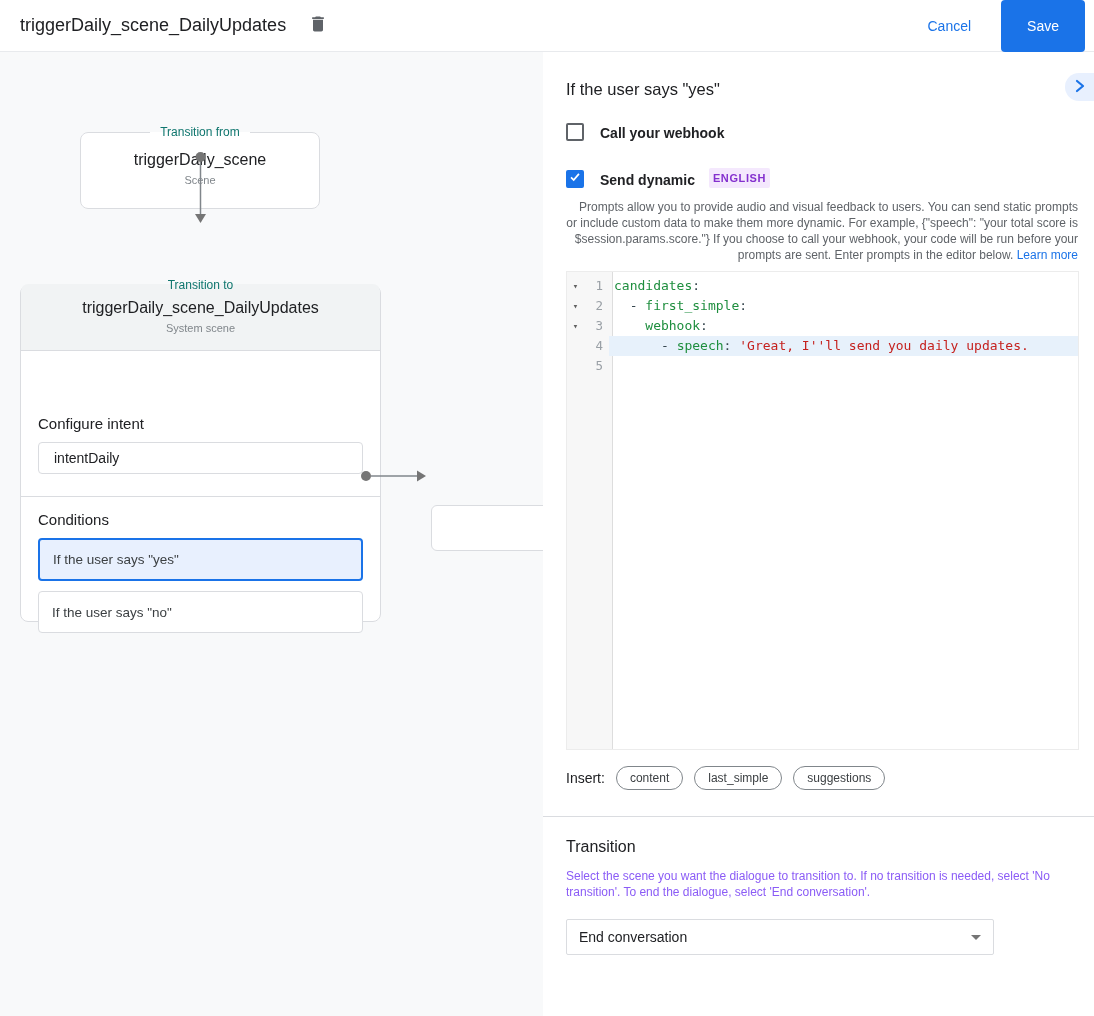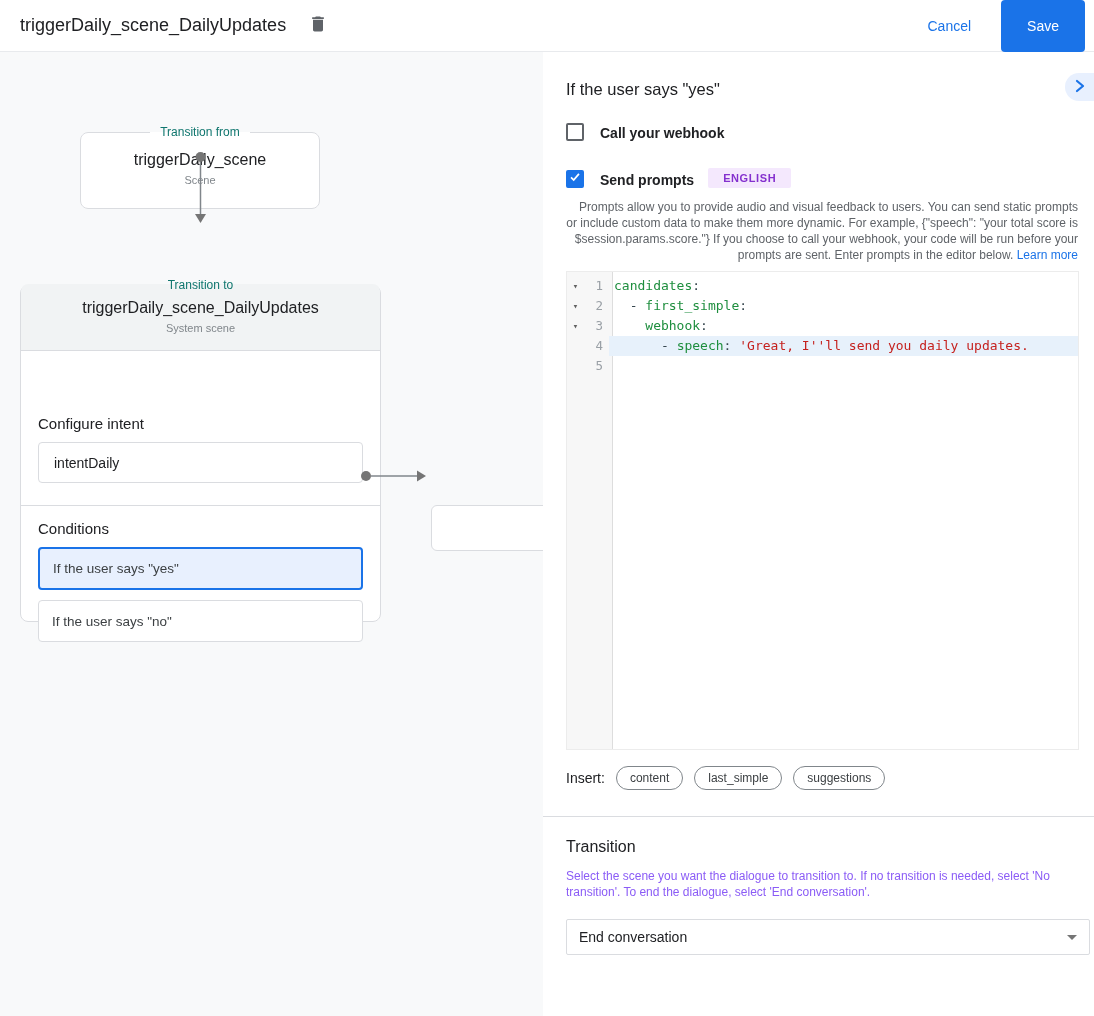--- a/index.html
+++ b/index.html
@@ -21,21 +21,21 @@
   fieldset.node legend { margin:0 auto; padding:0 10px; font-size:12px; color:#0f766e; }
   .from-node { left:80px; top:73px; width:240px; height:84px; }
   .from-body { text-align:center; padding-top:12px; }
   .node-title { font-size:16px; color:#202124; }
   .node-subtitle { font-size:11px; color:#80868b; margin-top:5px; }
   .to-node { left:20px; top:226px; width:361px; height:344px; background:#fff; }
   .to-header { margin-top:-8px; background:#f1f3f4; border-bottom:1px solid #dadce0; border-radius:7px 7px 0 0;
     text-align:center; padding:15px 0 16px; }
   .to-body { padding:20px 17px 0;margin-top:44px; }
   .section-label { font-size:15px; color:#202124; }
-  .intent-field { margin-top:10px; height:41px; border:1px solid #dadce0; border-radius:4px; background:#fff;
+  .intent-field { margin-top:10px; height:32px; border:1px solid #dadce0; border-radius:4px; background:#fff;
     display:flex; align-items:center; padding-left:15px; font-size:14px; color:#202124; cursor:pointer; }
   .card-divider { margin:22px -17px 0; border-top:1px solid #dadce0; }
   .conditions-label { margin-top:14px; }
   .condition { margin-top:10px; height:42px; border:1px solid #dadce0; border-radius:4px; background:#fff;
     display:flex; align-items:center; padding-left:13px; font-size:13.5px; color:#3c4043; cursor:pointer; }
   .condition.selected { background:#e8f0fe; border:2px solid #1a73e8; height:43px; }
   .target-box { position:absolute; left:431px; top:453px; width:126px; height:46px; background:#fff;
     border:1px solid #dadce0; border-radius:6px; cursor:pointer; }
   .arrows { position:absolute; inset:0; pointer-events:none; }
 
@@ -43,21 +43,21 @@
   .panel { position:absolute; top:52px; left:543px; right:0; bottom:0; background:#fff; padding:0 16px 0 23px; overflow:hidden; }
   .panel-title { margin-top:28px; font-size:16.5px; color:#202124; }
   .collapse-btn { position:absolute; right:0; top:21px; width:29px; height:28px; background:#e8f0fe;
     border:none; border-radius:14px 0 0 14px; cursor:pointer; display:flex; align-items:center; padding-left:8px; }
   .check-row { display:flex; align-items:flex-end; margin-top:24px; }
   .check-row + .check-row { margin-top:27px; }
   .checkbox { width:18px; height:18px; border:2px solid #5f6368; border-radius:2px; background:#fff; flex:0 0 auto; cursor:pointer; }
   .checkbox.checked { background:#1a73e8; border-color:#1a73e8; display:flex; align-items:center; justify-content:center; }
   .check-label { margin-left:16px; font-size:14px; font-weight:700; color:#202124; }
   .lang-badge { margin-left:14px; background:#f4e8fd; color:#8430ce; font-size:11px; font-weight:700;
-    letter-spacing:.6px; padding:4px 15px; border-radius:2px; }
+    letter-spacing:.6px; padding:4px 4px; border-radius:2px; }
   .panel-desc { margin-top:11px; font-size:12px; line-height:16px; color:#5f6368; max-width:515px;text-align:right; }
   .learn-more { color:#1a73e8; text-decoration:none; cursor:pointer; }
   .tabs { margin-top:15px; display:flex; }
   .tab { width:108px; height:33px; display:flex; align-items:center; justify-content:center;
     font-size:13px; font-weight:700; letter-spacing:.3px; color:#5f6368; cursor:pointer; }
   .tab.active { background:#e8f0fe; color:#1a73e8; }
 
   
   .editor { position:relative; margin-top:8px; width:513px; height:479px; border:1px solid #ececec; background:#fff;
     font-family:"DejaVu Sans Mono", monospace; font-size:13px; cursor:text; }
@@ -73,21 +73,21 @@
   .tok-string { color:#c5221f; }
 
   .insert-row { margin-top:16px; display:flex; align-items:center; }
   .insert-label { font-size:14px; color:#202124; }
   .chip { margin-left:11px; border:1px solid #80868b; border-radius:13px; background:#fff; padding:4px 13px;
     font-size:12px; color:#3c4043; cursor:pointer; font-family:inherit; }
 
   .panel-divider { margin:26px -16px 0 -23px; border-top:1px solid #dadce0; }
   .transition-title { margin-top:21px; font-size:16px; color:#202124; }
   .transition-desc { margin-top:12px; font-size:12px; line-height:16px; color:#8b5cf6; max-width:515px; }
-  .dropdown { margin-top:19px; width:524px; height:36px; border:1px solid #dadce0; border-radius:2px; background:#fff;
+  .dropdown { margin-top:19px; width:428px; height:36px; border:1px solid #dadce0; border-radius:2px; background:#fff;
     display:flex; align-items:center; padding:0 12px; cursor:pointer; }
   .dropdown-value { font-size:14px; color:#202124; flex:1; }
   .caret-down { width:0; height:0; border-left:5px solid transparent; border-right:5px solid transparent; border-top:5px solid #757575; }
 </style>
 </head>
 <body>
 
 <div class="app-header">
   <span class="app-title">triggerDaily_scene_DailyUpdates</span>
   <button class="trash-btn">
@@ -157,21 +157,21 @@
   </div>
 
   <div class="check-row">
     <span class="checkbox checked">
       <span>
         <svg width="14" height="14" viewBox="0 0 16 16">
             <polyline points="3.5,8.5 6.5,11.5 12.5,4.5" fill="none" stroke="#fff" stroke-width="2"></polyline>
           </svg>
       </span>
     </span>
-    <span class="check-label">Send prompts</span>
+    <span class="check-label">Send dynamic</span>
     <span class="lang-badge">ENGLISH</span>
   </div>
 
   <div class="panel-desc"><span>Prompts allow you to provide audio and visual feedback to users. You can send static prompts or include custom data to make them more dynamic. For example, {"speech": "your total score is $session.params.score."} If you choose to call your webhook, your code will be run before your prompts are sent. Enter prompts in the editor below. </span><a class="learn-more">Learn more</a></div>
 
 
   <div class="editor">
     <div class="gutter-bg"></div>
     <div class="cm-lines">
         <div class="cm-line">

